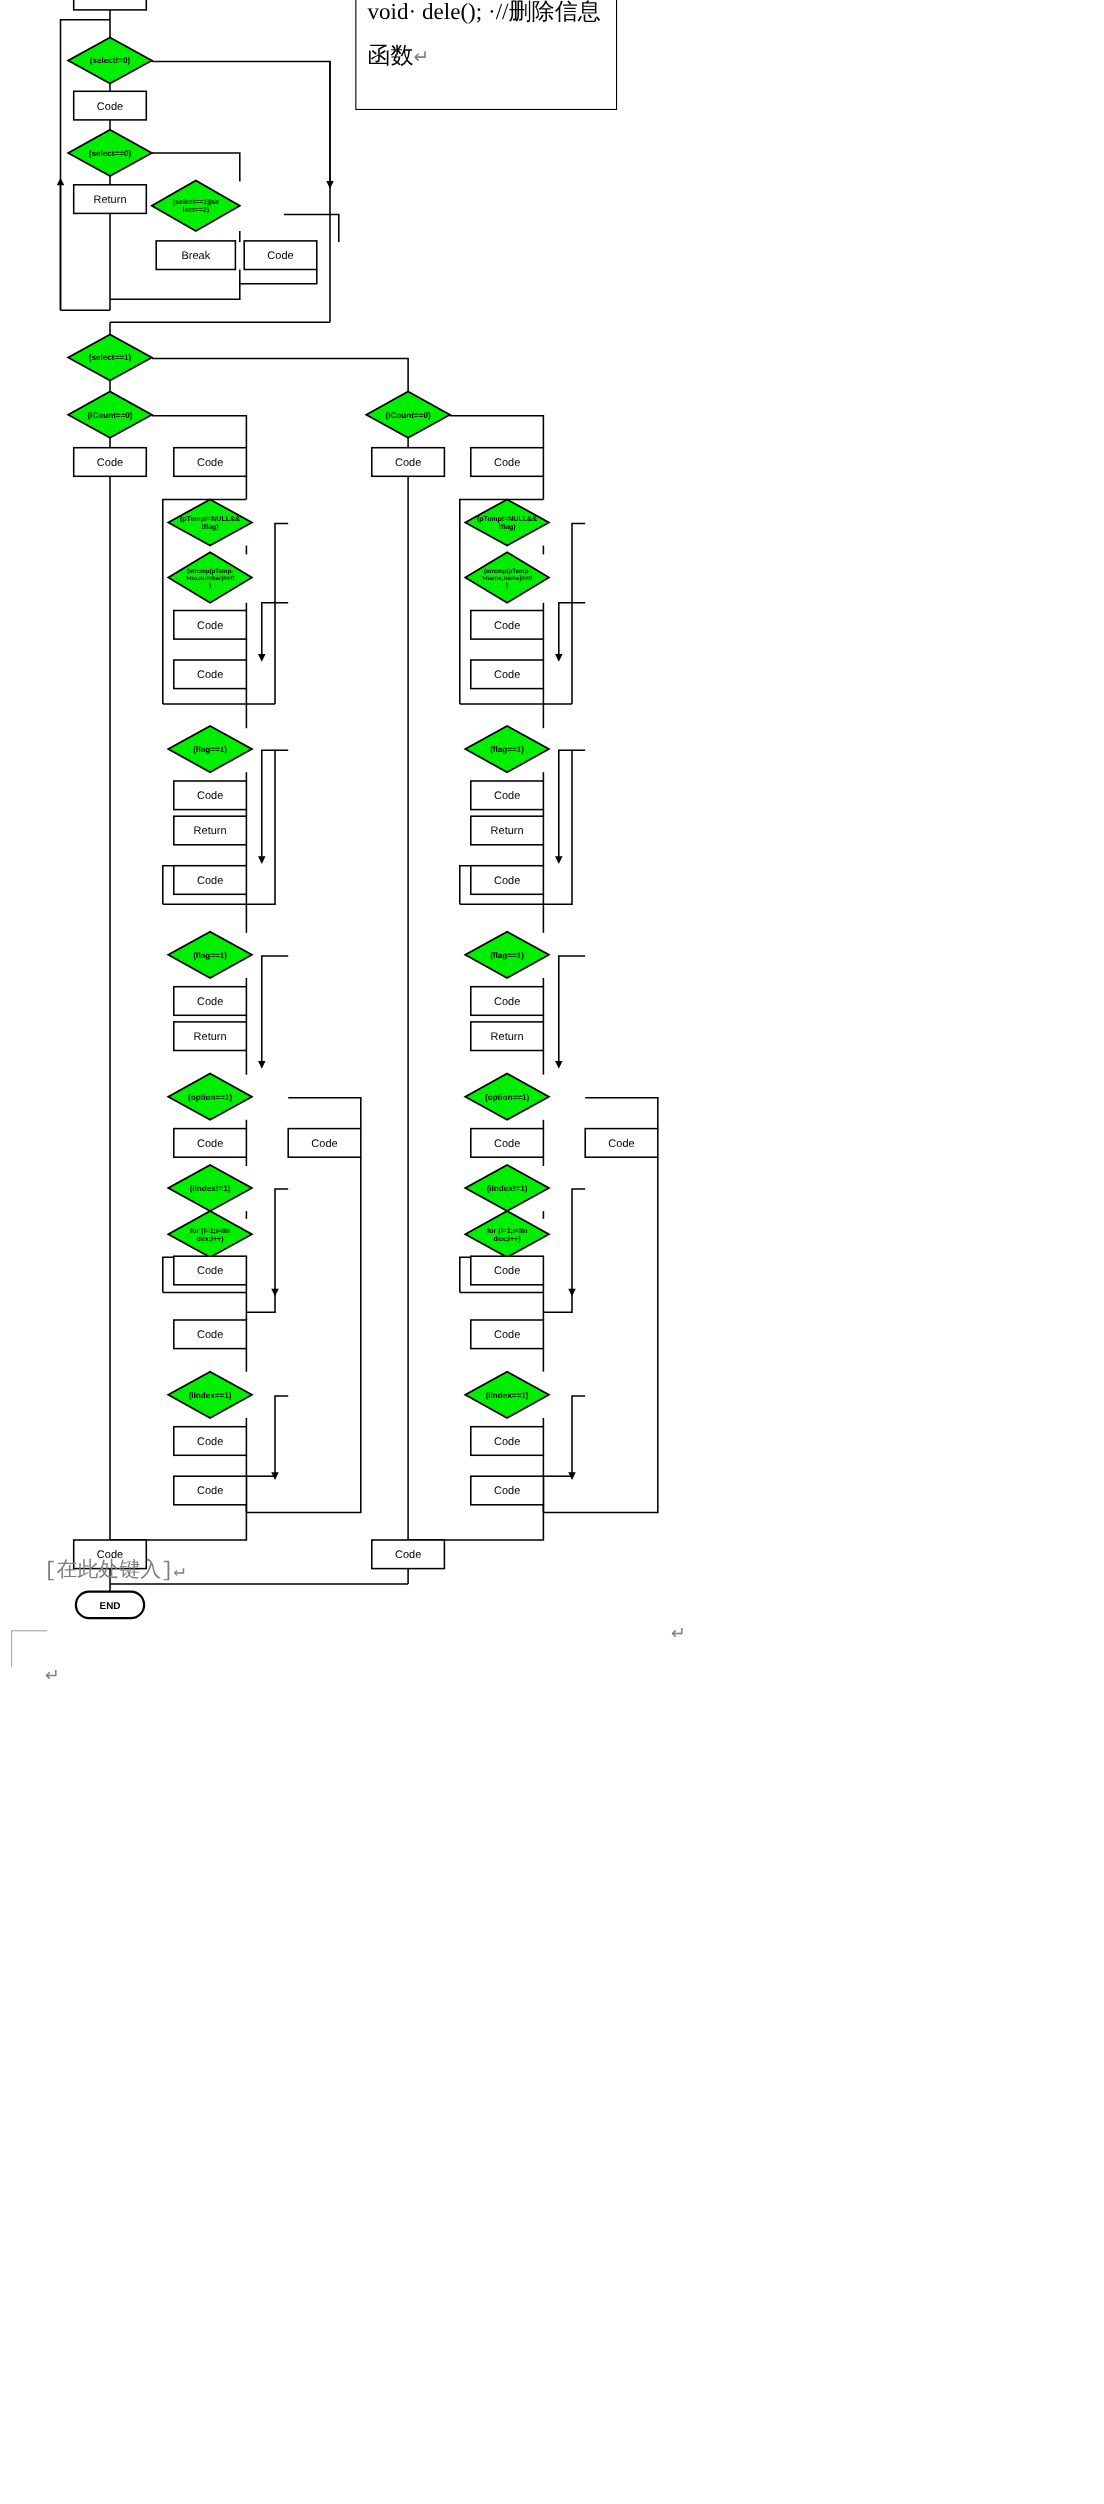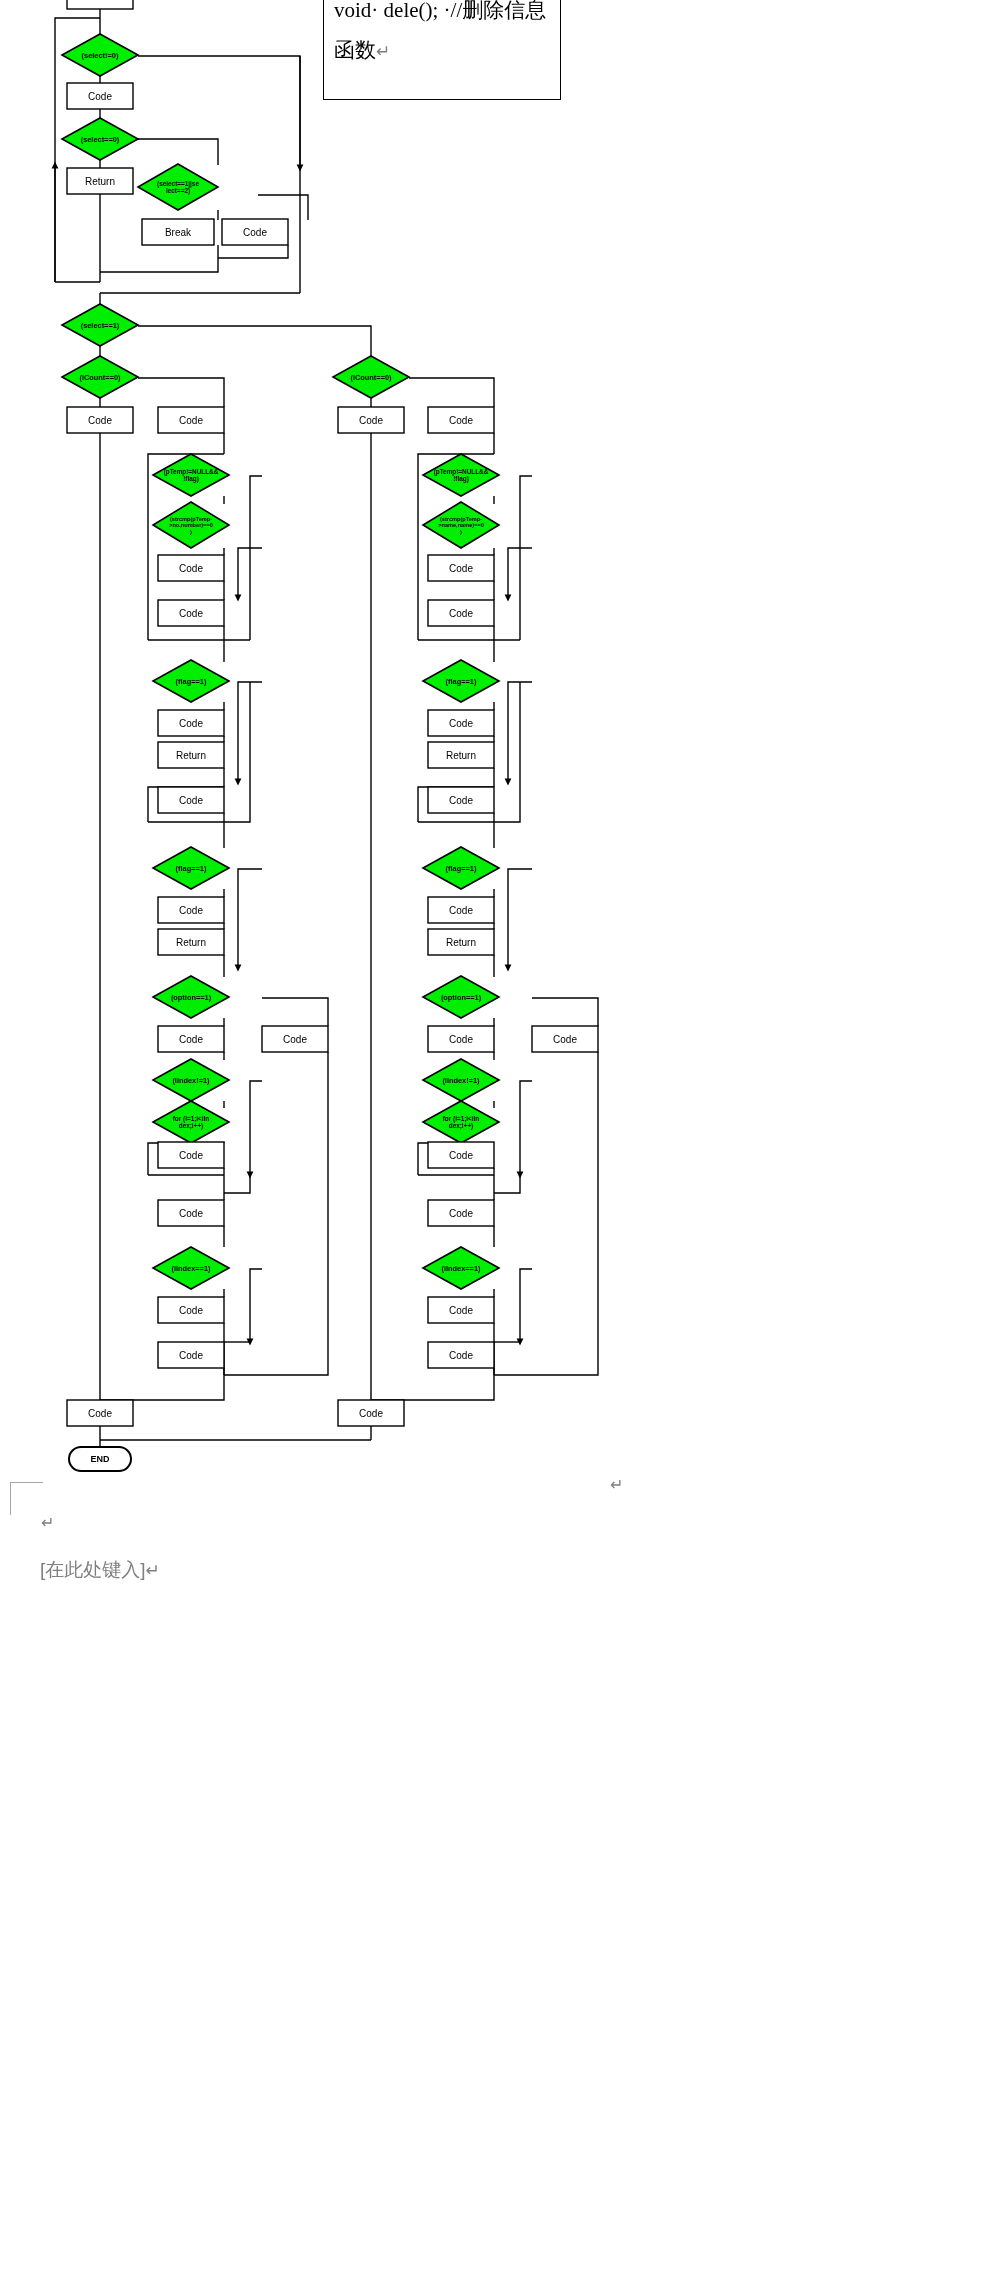--- a/index.html
+++ b/index.html
@@ -6,22 +6,22 @@
   body{width:1004px;height:2276px;position:relative;
        font-family:"Liberation Sans", sans-serif;overflow:hidden;}
   #canvas{position:absolute;left:0;top:0;width:1004px;height:2276px;}
   svg{position:absolute;left:0;top:0;}
   #note-box{position:absolute;left:323px;top:-90px;width:238px;height:190px;
             border:1px solid #000;background:#fff;box-sizing:border-box;}
   #note-text{position:absolute;left:334px;top:-10px;width:222px;
              font-family:"Liberation Serif", serif;font-size:21px;line-height:40px;
              color:#000;}
   .pilcrow{color:#808080;font-size:17px;}
-  #placeholder{position:absolute;left:40px;top:1557px;
-               font-family:Liberation Sans, sans-serif;font-size:19px;color:#7f7f7f;text-align:right;}
+  #placeholder{position:absolute;left:40px;top:1414px;
+               font-family:Liberation Mono, monospace;font-size:19px;color:#7f7f7f;text-align:right;}
   #ph-mark{position:absolute;left:10px;top:1482px;width:32px;height:32px;
            border-left:1px solid #a6a6a6;border-top:1px solid #a6a6a6;}
   #ph-cr2{position:absolute;left:41px;top:1513px;color:#808080;font-size:16px;
           font-family:"Liberation Serif", serif;}
   #right-cr{position:absolute;left:610px;top:1475px;color:#808080;font-size:16px;
             font-family:"Liberation Serif", serif;}
 </style>
 </head>
 <body>
 

